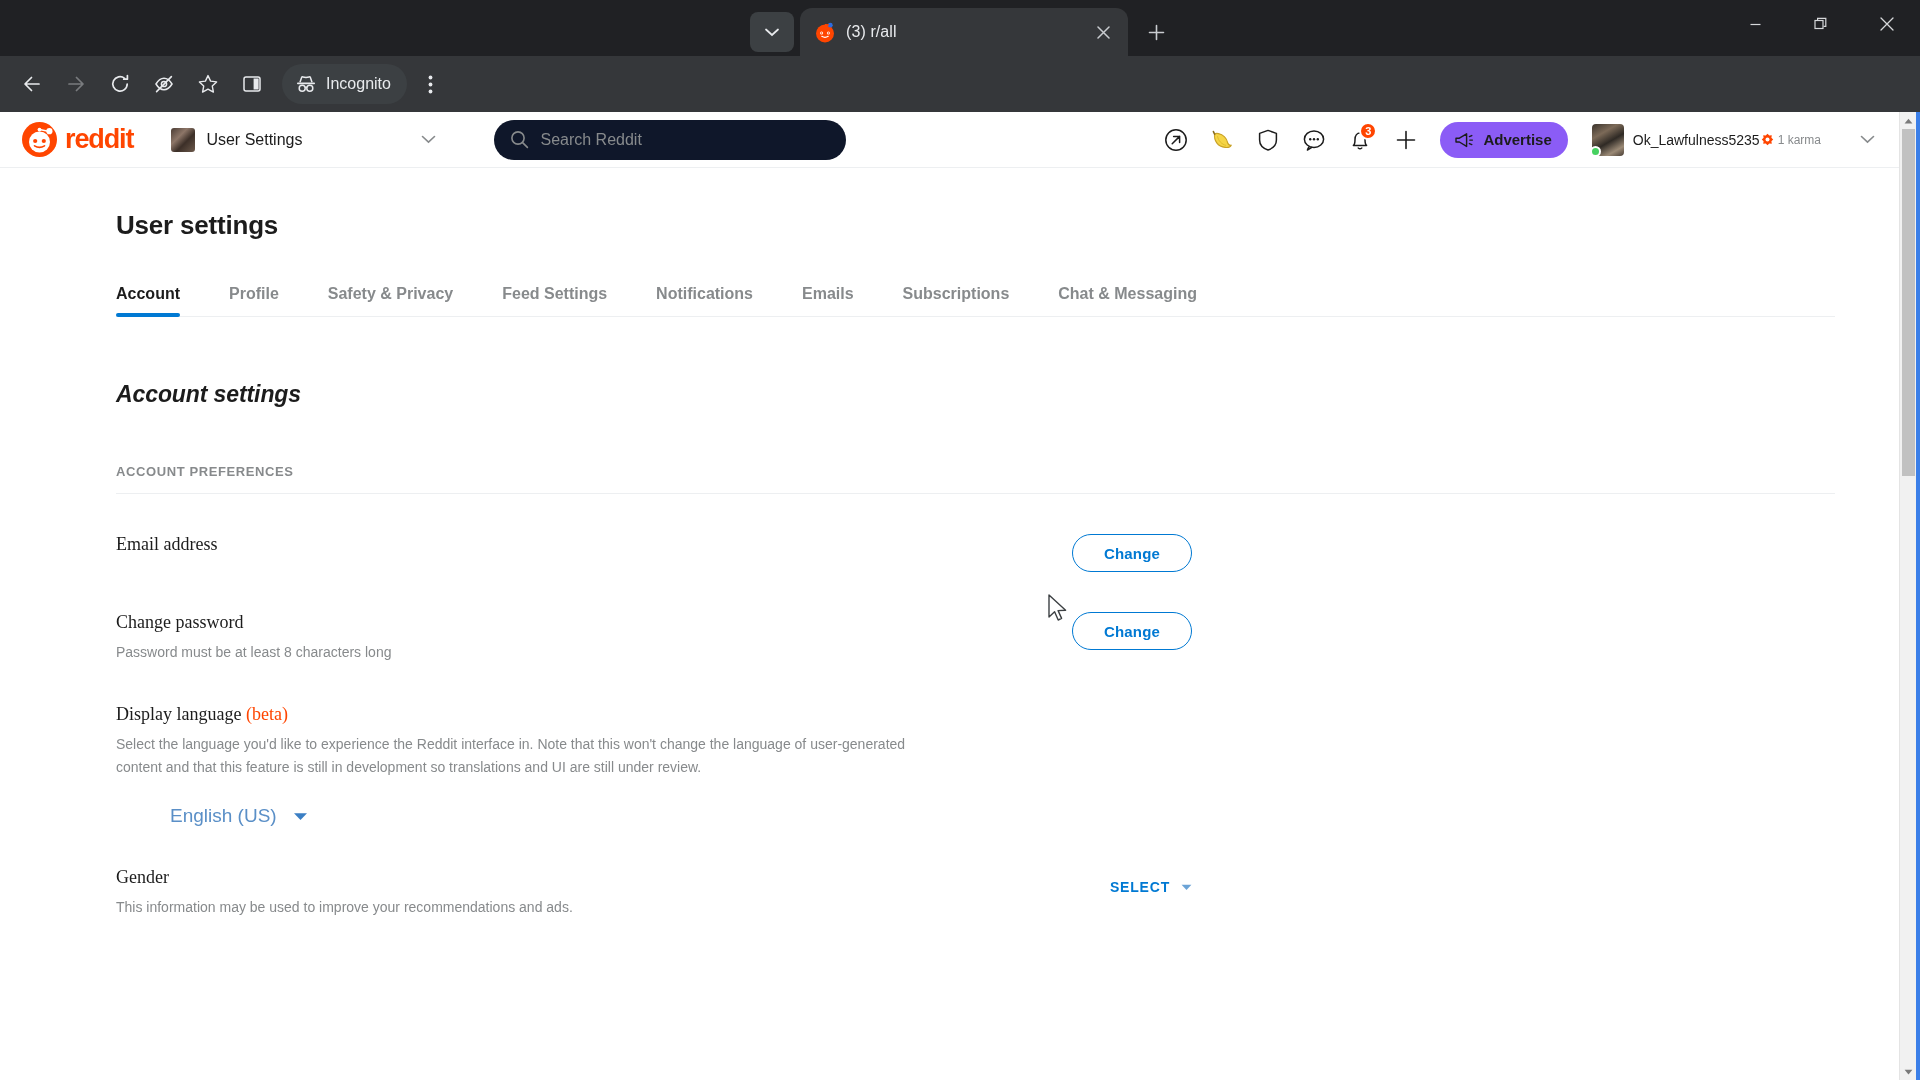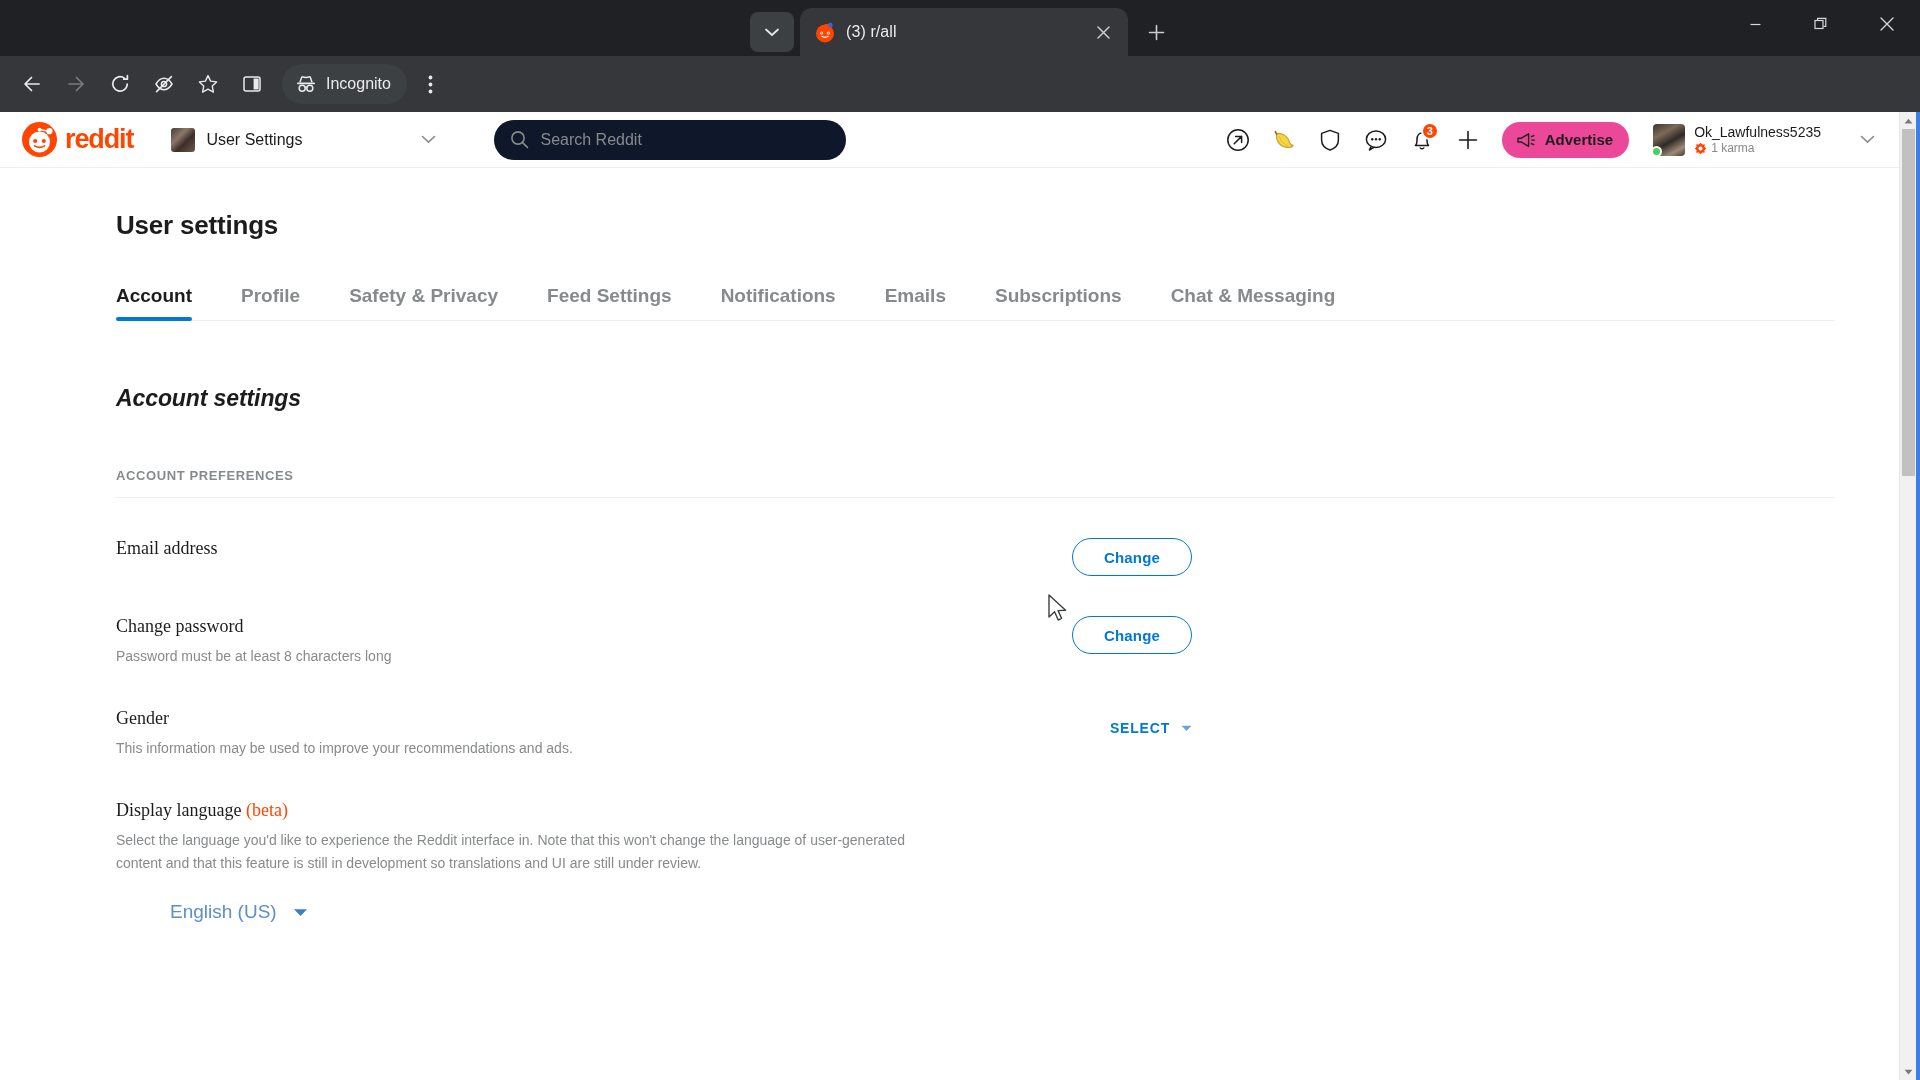--- a/index.html
+++ b/index.html
@@ -111,49 +111,49 @@
     width: 40px; height: 40px; border-radius: 50%; display: flex;
     align-items: center; justify-content: center; position: relative; cursor: pointer;
   }
   .badge {
     position: absolute; top: 2px; right: 3px; min-width: 18px; height: 18px;
     border-radius: 9px; background: #ff4500; color: #fff; font-size: 11px;
     font-weight: bold; display: flex; align-items: center; justify-content: center;
     padding: 0 4px; border: 2px solid #fff;
   }
   .advertise-btn {
-    height: 36px; border-radius: 18px; background: #ec4899; display: flex;
+    height: 36px; border-radius: 18px; background: #8b5cf6; display: flex;
     align-items: center; gap: 8px; padding: 0 16px 0 13px; margin-left: 8px;
     cursor: pointer; flex: 0 0 auto;
   }
   .advertise-btn span { font-size: 15px; font-weight: bold; color: #1c1c1c; }
   .user-chip {
     display: flex; align-items: center; gap: 9px; margin-left: 12px;
     padding: 4px 4px 4px 6px; border-radius: 4px; cursor: pointer; flex: 0 0 auto;
   }
   .uc-avatar-wrap { position: relative; width: 32px; height: 32px; flex: 0 0 auto; }
   .uc-avatar {
     width: 32px; height: 32px; border-radius: 4px;
     background: linear-gradient(150deg,#3a332c 0%,#7c6a58 30%,#2f2a25 55%,#9b8a76 80%,#473c33 100%);
   }
   .uc-online {
     position: absolute; bottom: -1px; left: -2px; width: 11px; height: 11px;
     border-radius: 50%; background: #46d160; border: 2px solid #fff;
   }
-  .uc-text { display: flex; flex-direction: column; gap: 1px; }
+  .uc-text { display: flex; flex-direction: row; gap: 1px; }
   .uc-name { font-size: 14px; color: #1c1c1c; line-height: 16px; white-space: nowrap; }
   .uc-karma { font-size: 12px; color: #878a8c; display: flex; align-items: center; gap: 4px; line-height: 14px; }
   .uc-caret { margin-left: 30px; display: flex; align-items: center; }
 
   
   .content { padding: 0 0 0 116px; background: #fff; height: calc(100% - 56px); }
   .page-title { font-size: 26px; font-weight: bold; color: #1c1c1c; padding-top: 42px; letter-spacing: -.2px; }
   .tabs { display: flex; gap: 0; margin-top: 44px; border-bottom: 1px solid #edeff1; width: 1719px; }
   .tab-item {
-    font-size: 19px; font-weight: bold; color: #878a8c; padding: 0 0 13px 0;
+    font-size: 16px; font-weight: bold; color: #878a8c; padding: 0 0 13px 0;
     margin-right: 49px; cursor: pointer; position: relative; white-space: nowrap;
   }
   .tab-item.active { color: #1c1c1c; }
   .tab-item.active::after {
     content: ""; position: absolute; left: 0; right: 0; bottom: -1px;
     height: 4px; background: #0079d3; border-radius: 2px;
   }
   .section-title { font-size: 23px; font-weight: bold; color: #1c1c1c; margin-top: 64px; letter-spacing: -.1px; font-style: italic; }
   .group-label {
     font-size: 13px; font-weight: bold; color: #878a8c; letter-spacing: .6px;
@@ -456,48 +456,48 @@
             <div class="row-title">Change password</div>
             <div class="row-desc">Password must be at least 8 characters long</div>
           </div>
           <div class="row-action">
             <button class="btn-change">Change</button>
           </div>
         </div>
 
         <div class="row">
           <div class="row-main">
-            <div class="row-title">Gender</div>
-            <div class="row-desc">This information may be used to improve your recommendations and ads.</div>
-          </div>
-          <div class="row-action">
-            <div class="select-ctl">
-              <span>SELECT</span>
-              <svg width="11" height="7" viewBox="0 0 11 7">
-                <path d="M.6 .8 L5.5 6.1 L10.4 .8 Z" fill="#6ba3d6"></path>
-              </svg>
-            </div>
-          </div>
-        </div>
-
-        <div class="row">
-          <div class="row-main">
             <div class="row-title">
               <span>Display language</span>
               <span class="beta">(beta)</span>
             </div>
             <div class="row-desc">Select the language you'd like to experience the Reddit interface in. Note that this won't change the language of user-generated content and that this feature is still in development so translations and UI are still under review.</div>
             <div class="lang-select">
               <span class="lbl">English (US)</span>
               <svg width="15" height="9" viewBox="0 0 15 9">
                 <path d="M1 1.2 L7.5 8 L14 1.2 Z" fill="#3b7fc4"></path>
               </svg>
             </div>
           </div>
         </div>
+
+        <div class="row">
+          <div class="row-main">
+            <div class="row-title">Gender</div>
+            <div class="row-desc">This information may be used to improve your recommendations and ads.</div>
+          </div>
+          <div class="row-action">
+            <div class="select-ctl">
+              <span>SELECT</span>
+              <svg width="11" height="7" viewBox="0 0 11 7">
+                <path d="M.6 .8 L5.5 6.1 L10.4 .8 Z" fill="#6ba3d6"></path>
+              </svg>
+            </div>
+          </div>
+        </div>
       </div>
 
       <svg class="cursor" width="24" height="32" viewBox="0 0 24 32">
         <path d="M2 1 L2 23 L7.6 17.8 L11.2 26 L14.6 24.4 L11.1 16.6 L18.6 16.2 Z" fill="#ffffff" stroke="#3c4043" stroke-width="1.4" stroke-linejoin="round"></path>
       </svg>
     </div>
 
     <div class="scrollbar">
       <div class="sb-arrow">
         <svg width="9" height="6" viewBox="0 0 9 6">

